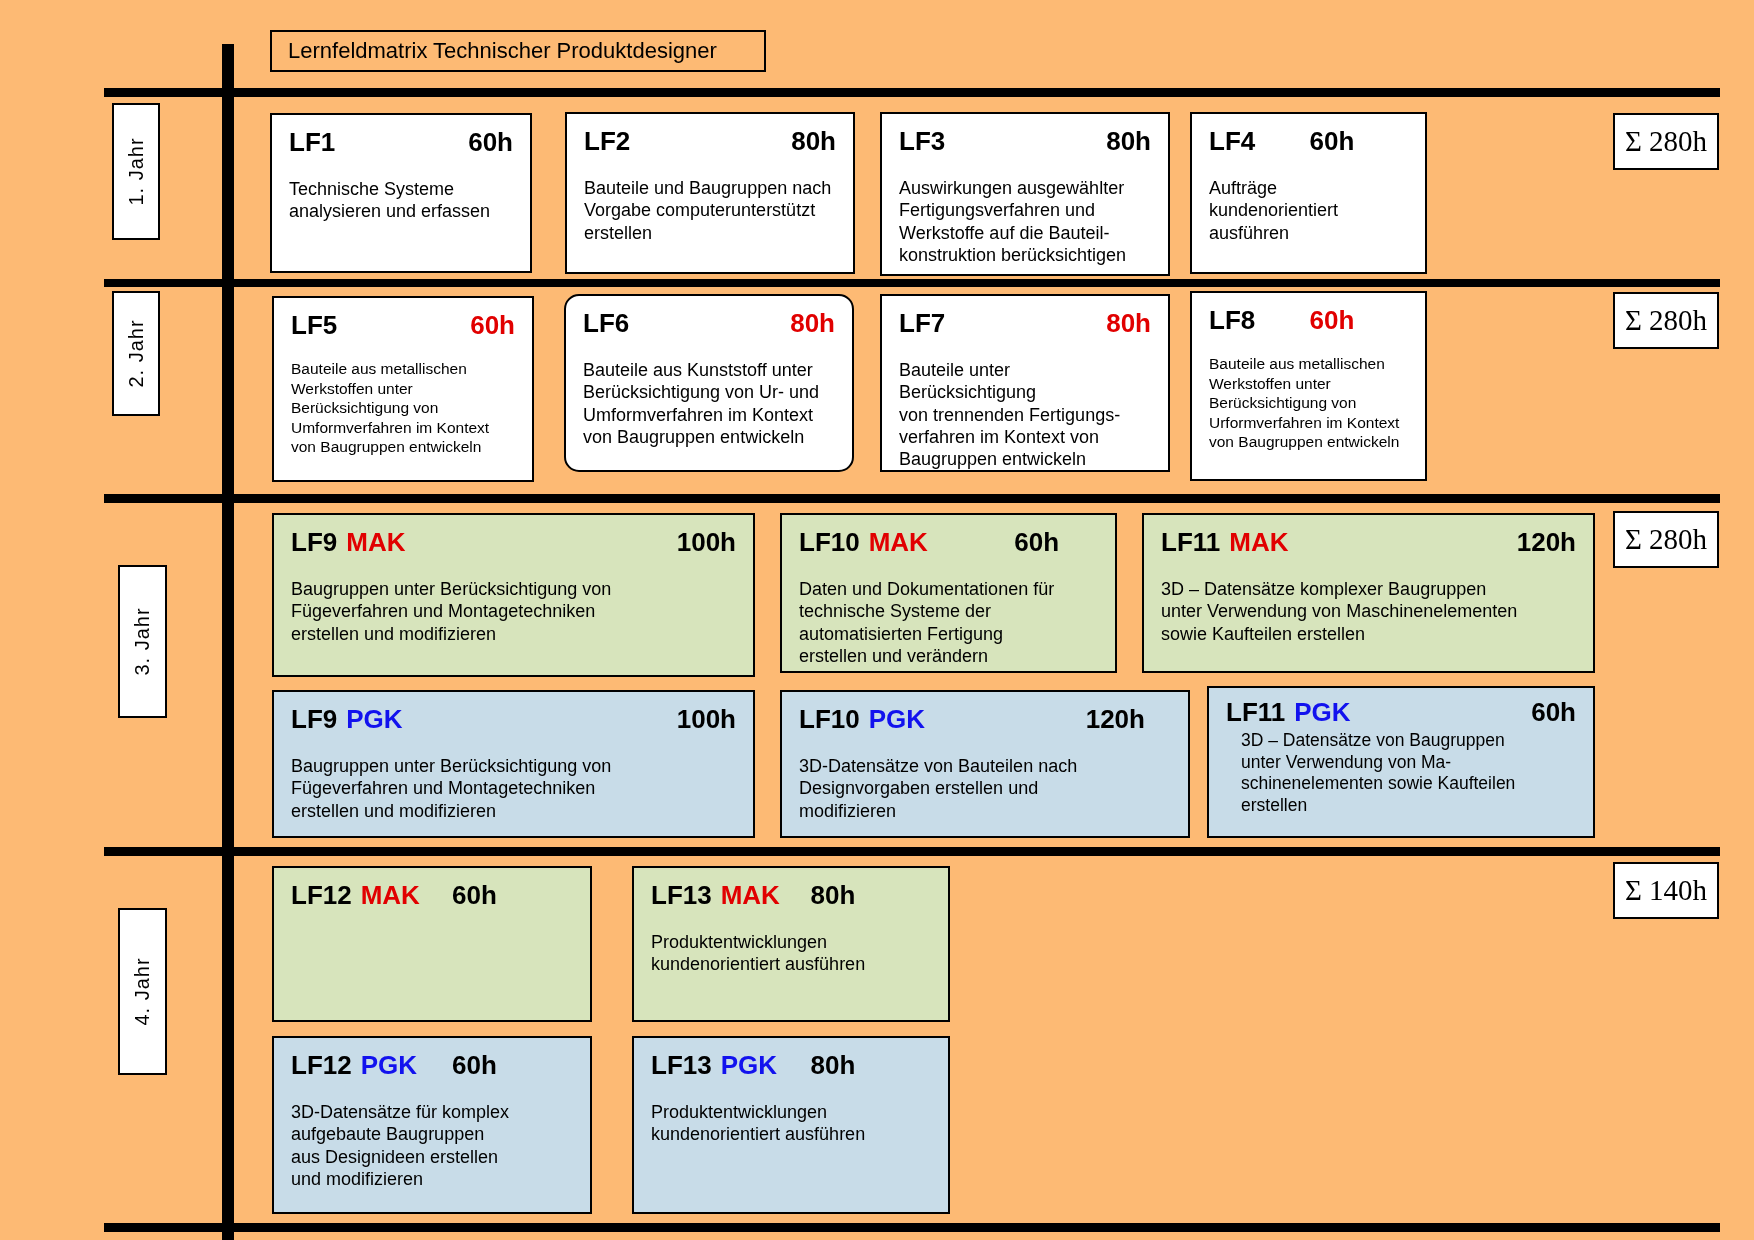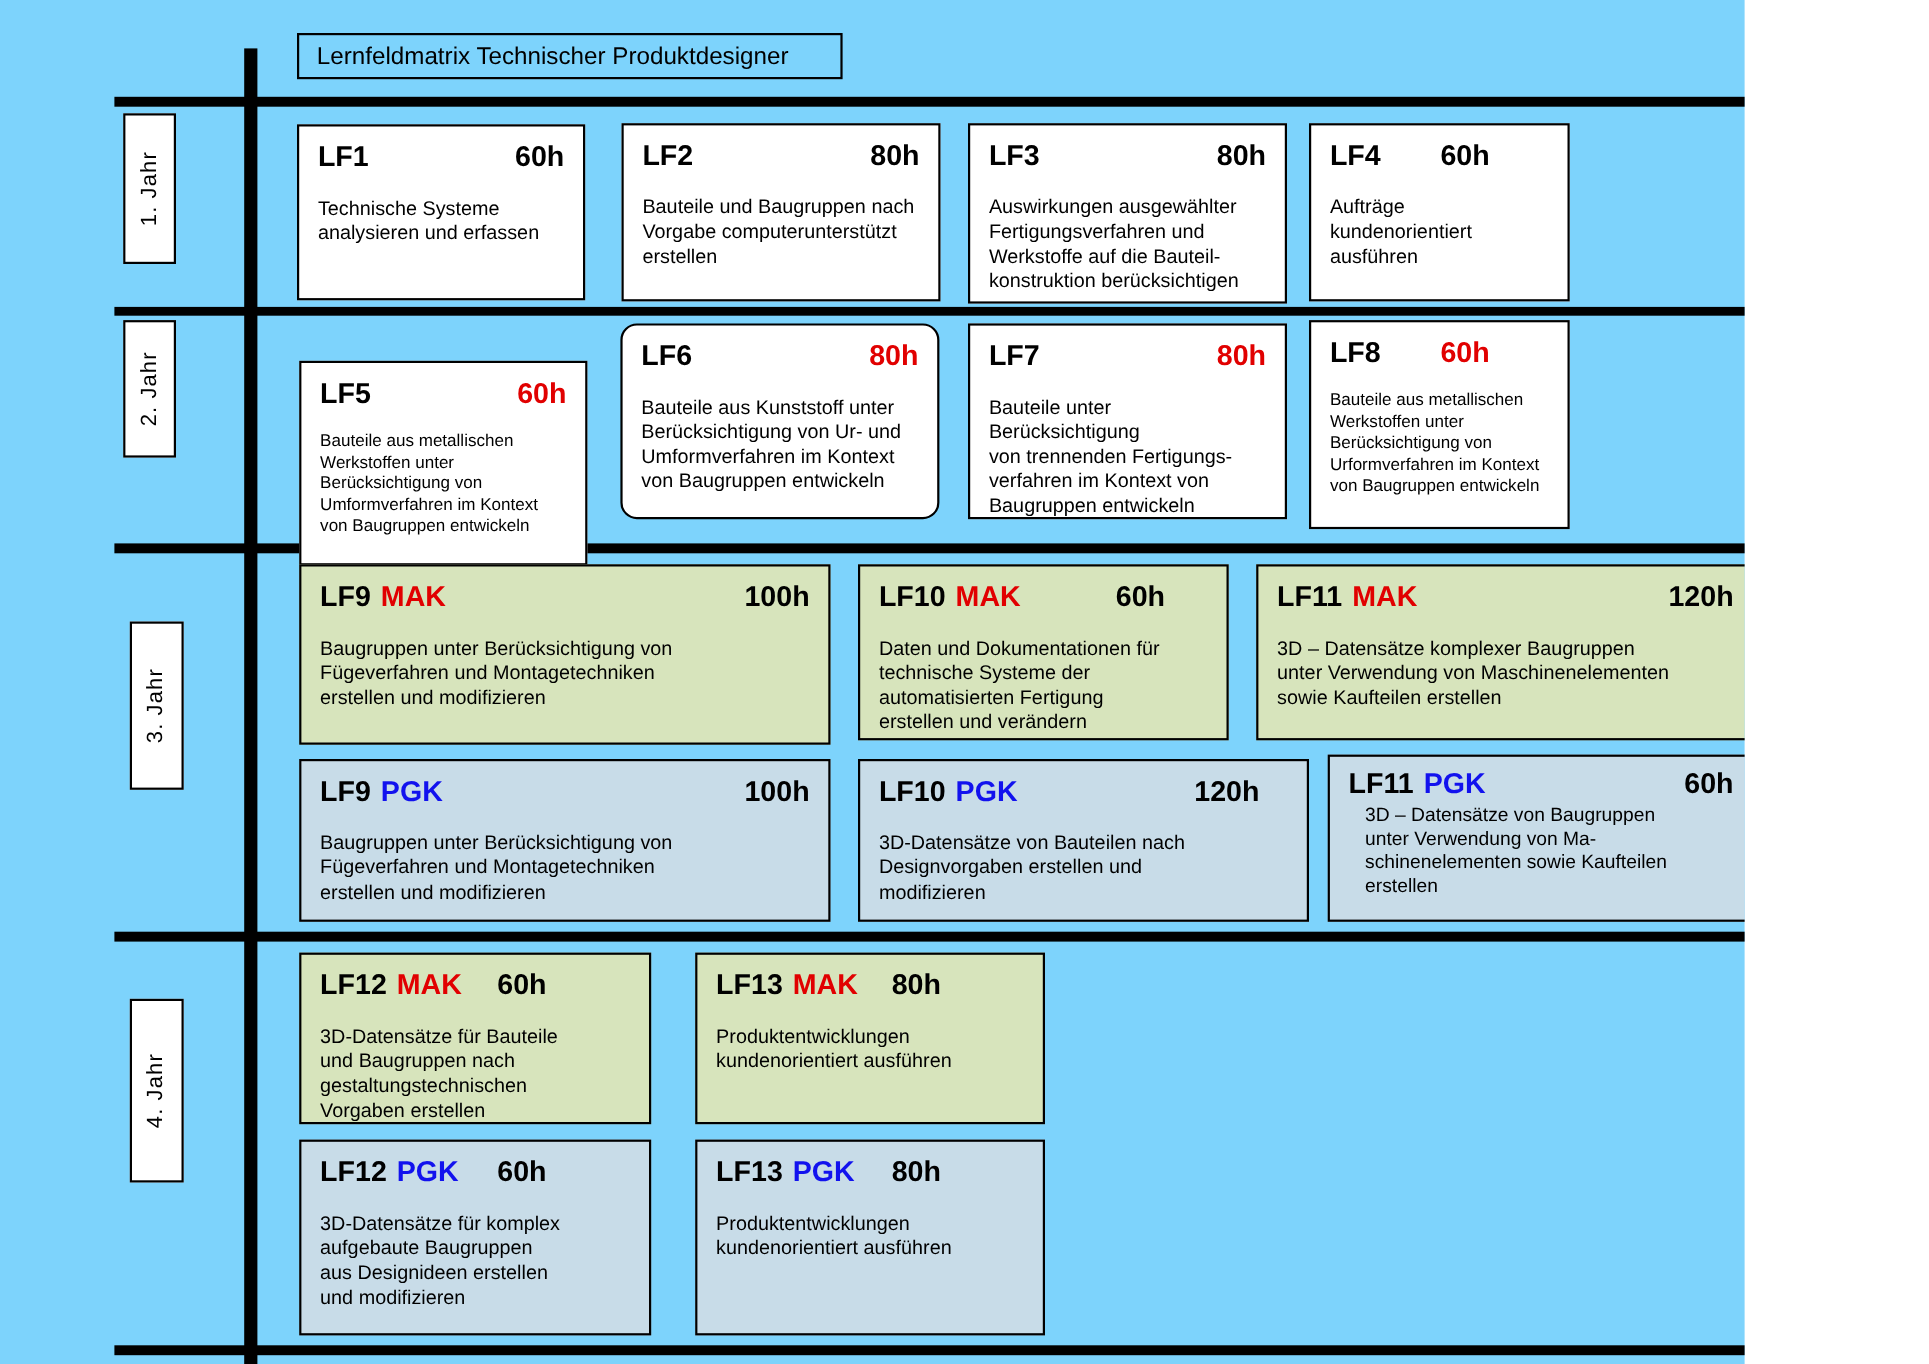--- a/index.html
+++ b/index.html
@@ -1,17 +1,17 @@
 <!DOCTYPE html>
 <html><head>
 <meta charset="utf-8">
 <style>
   html,body{margin:0;padding:0;background:#fff;}
   #canvas{
-    position:relative;width:1586px;height:1240px;background:#7dd3fc;overflow:hidden;
+    position:relative;width:1754px;height:1240px;background:#fdba74;overflow:hidden;
     font-family:"Liberation Sans",sans-serif;color:#000;
   }
   .vline,.hline{position:absolute;background:#000;}
   .title-box{
     position:absolute;left:270px;top:30px;width:496px;height:42px;
     border:2px solid #000;box-sizing:border-box;display:flex;align-items:center;
     padding-left:16px;font-size:22px;
   }
   .year{
     position:absolute;border:2px solid #000;box-sizing:border-box;
@@ -127,21 +127,21 @@
       <span class="head-left">
           <span class="box-id">LF4</span>
         </span>
       <span class="box-hours">60h</span>
     </div>
     <div class="box-body">Aufträge
 kundenorientiert
 ausführen</div>
   </div>
 
-  <div class="lf small-body" style="left:272px;top:296px;width:262px;height:186px;margin-top:32px;">
+  <div class="lf small-body" style="left:272px;top:296px;width:262px;height:186px;">
     <div class="box-head">
       <span class="head-left">
           <span class="box-id">LF5</span>
         </span>
       <span class="box-hours redh">60h</span>
     </div>
     <div class="box-body">Bauteile aus metallischen
 Werkstoffen unter
 Berücksichtigung von
 Umformverfahren im Kontext
@@ -262,24 +262,20 @@
   </div>
 
   <div class="lf green hrmid" style="left:272px;top:866px;width:320px;height:156px;">
     <div class="box-head">
       <span class="head-left">
         <span class="box-id">LF12</span>
         <span class="box-tag mak">MAK</span>
       </span>
       <span class="box-hours">60h</span>
     </div>
-    <div class="box-body">3D-Datensätze für Bauteile
-und Baugruppen nach
-gestaltungstechnischen
-Vorgaben erstellen</div>
   </div>
   <div class="lf green hrmid" style="left:632px;top:866px;width:318px;height:156px;">
     <div class="box-head">
       <span class="head-left">
         <span class="box-id">LF13</span>
         <span class="box-tag mak">MAK</span>
       </span>
       <span class="box-hours">80h</span>
     </div>
     <div class="box-body">Produktentwicklungen

